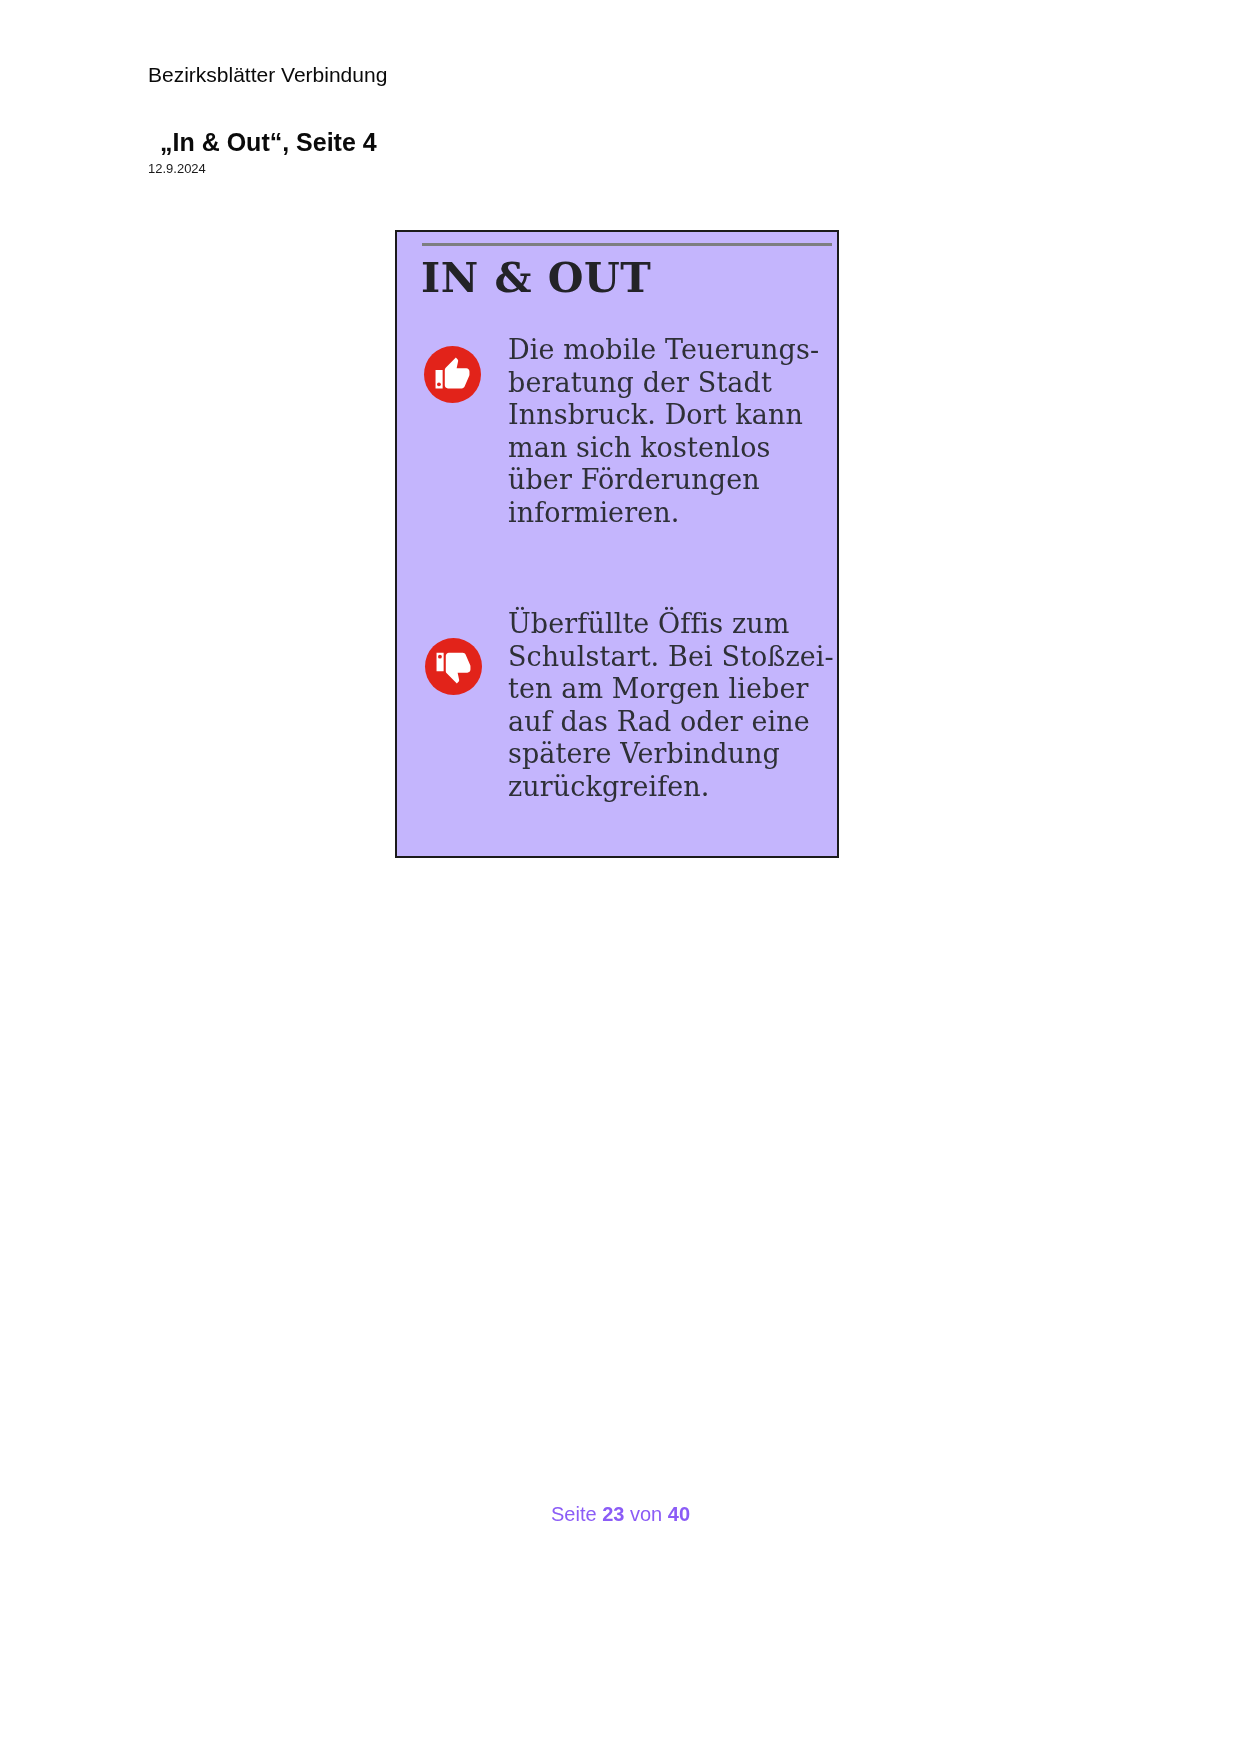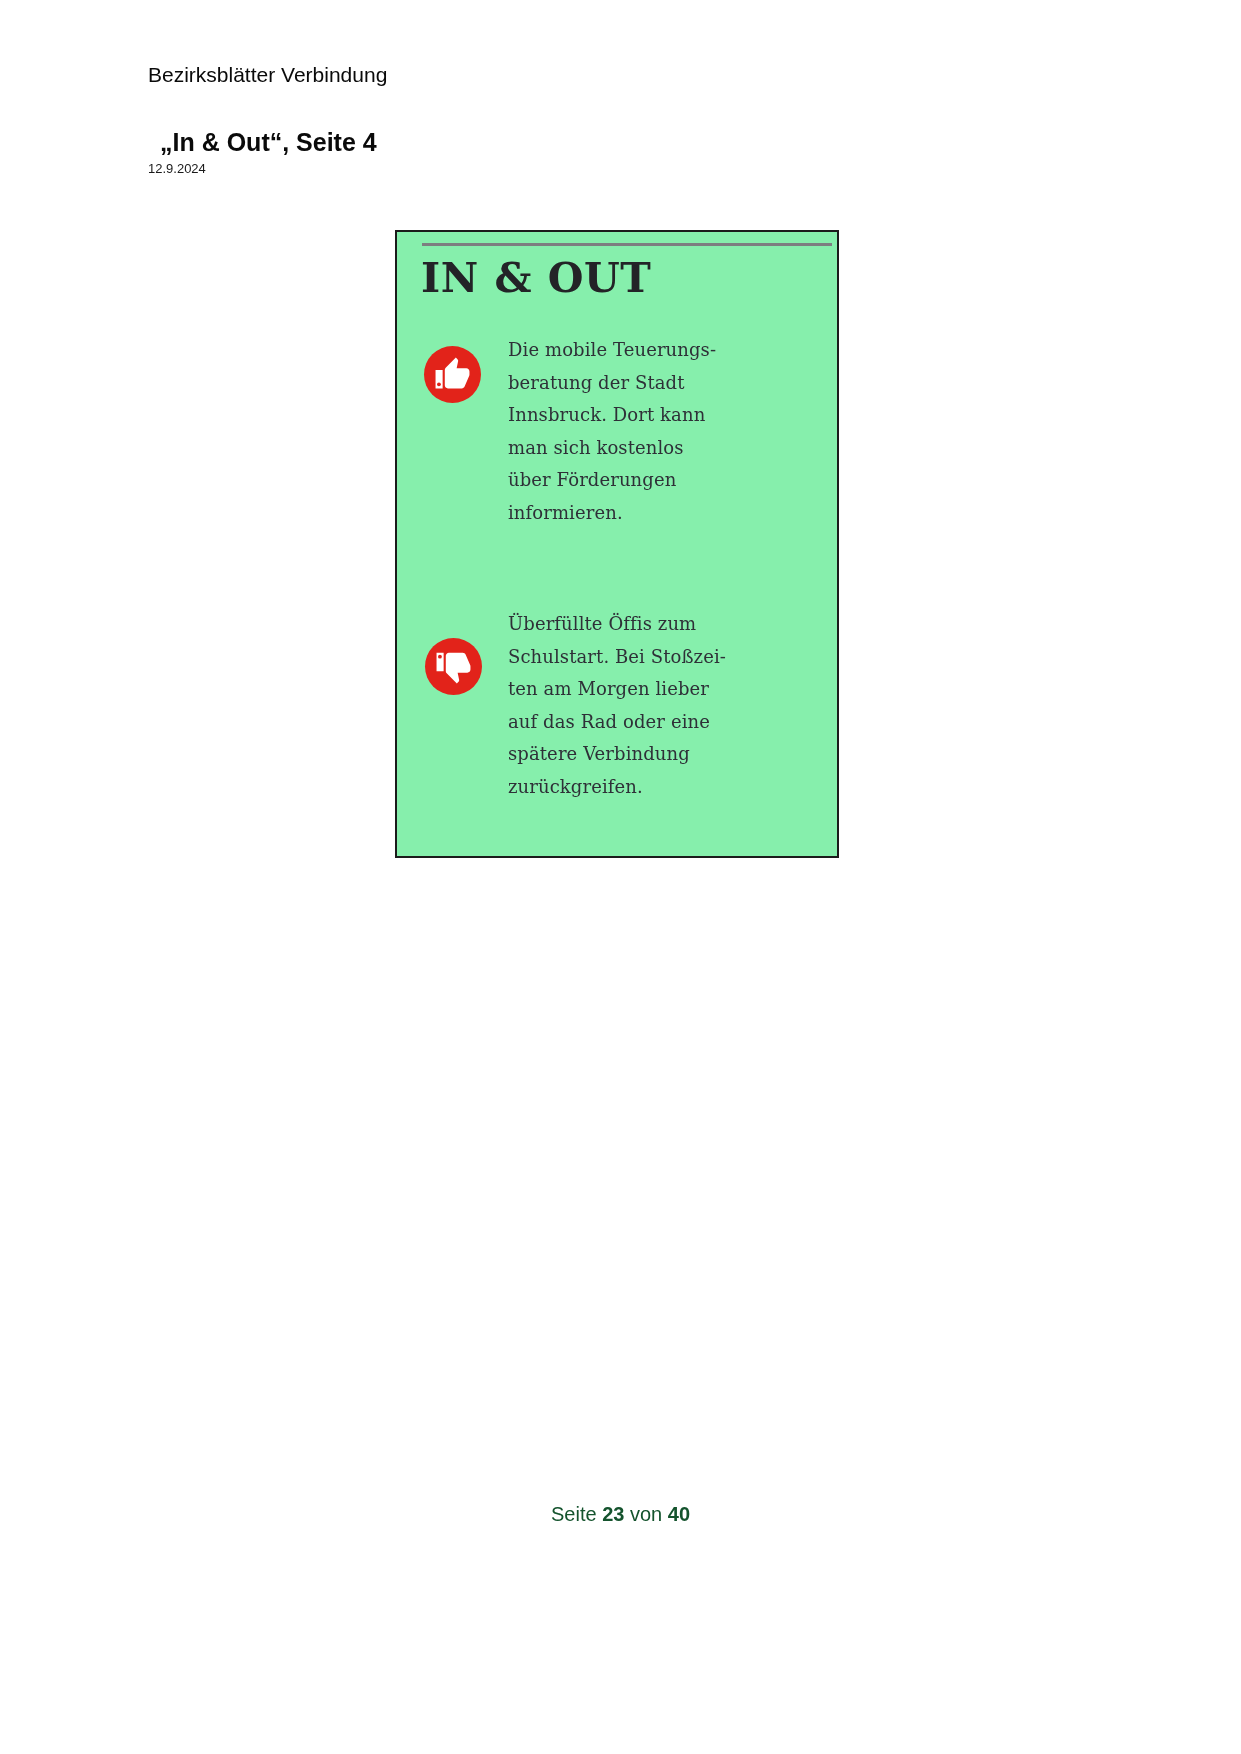--- a/index.html
+++ b/index.html
@@ -43,21 +43,21 @@
   }
 
   
   .clip {
     position: absolute;
     left: 395px;
     top: 230px;
     width: 444px;
     height: 628px;
     border: 2px solid #1b1b1b;
-    background: #86efac;
+    background: #c4b5fd;
     box-sizing: border-box;
     font-family: "DejaVu Serif", serif;
   }
   .clip-rule {
     position: absolute;
     left: 25px;
     right: 5px;
     top: 11px;
     height: 3px;
     background: #7d7e80;
@@ -83,38 +83,38 @@
     justify-content: center;
   }
   .clip-icon svg { width: 37px; height: 37px; }
   .icon-up   { left: 27px; top: 114px; }
   .icon-down { left: 28px; top: 406px; }
   .icon-down svg { transform: scaleY(-1); }
 
   .clip-text {
     position: absolute;
     left: 111px;
-    font-size: 18px;
+    font-size: 27px;
     line-height: 32.5px;
     color: #2e3037;
     white-space: pre-line;
     letter-spacing: 0.1px;
   }
   .text-up   { top: 102px; }
   .text-down { top: 376px; }
 
   
   .footer {
     position: absolute;
     left: 0;
     top: 1503px;
     width: 100%;
     text-align: center;
     font-size: 20px;
-    color: #14532d;
+    color: #8b5cf6;
   }
   .footer b { font-weight: 700; }
 </style>
 </head>
 <body>
 
 <div id="page">
 
   <div class="pub-line">
     <span class="pub-bold">Bezirksblätter</span>

